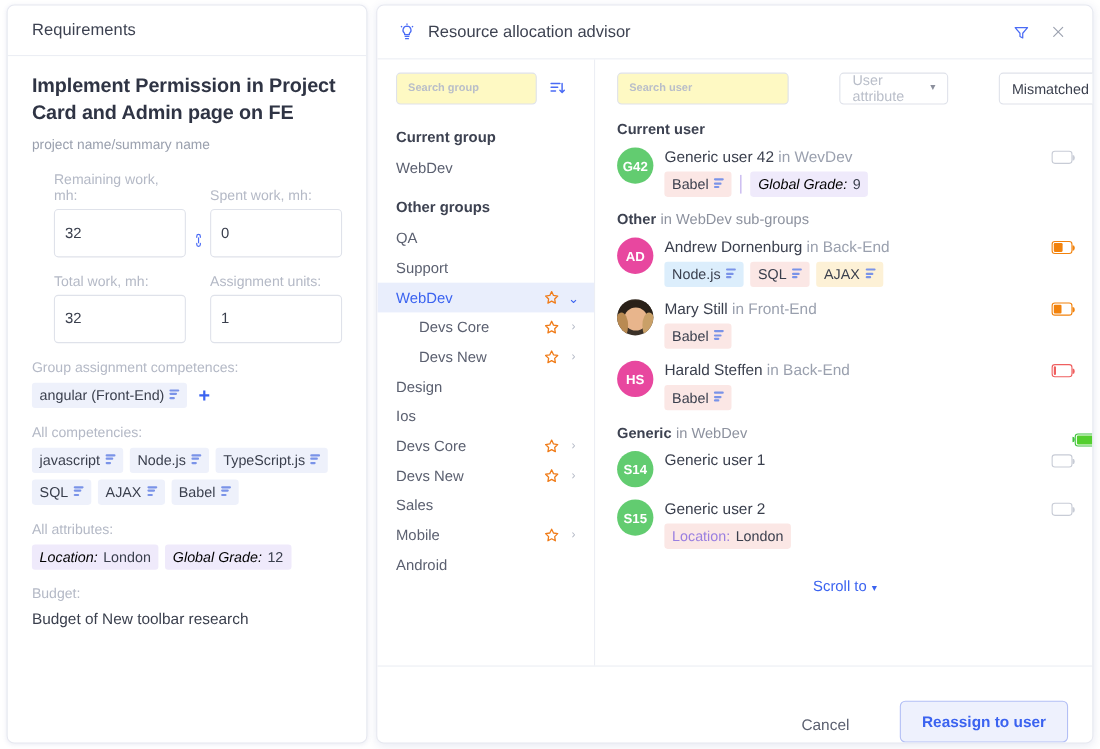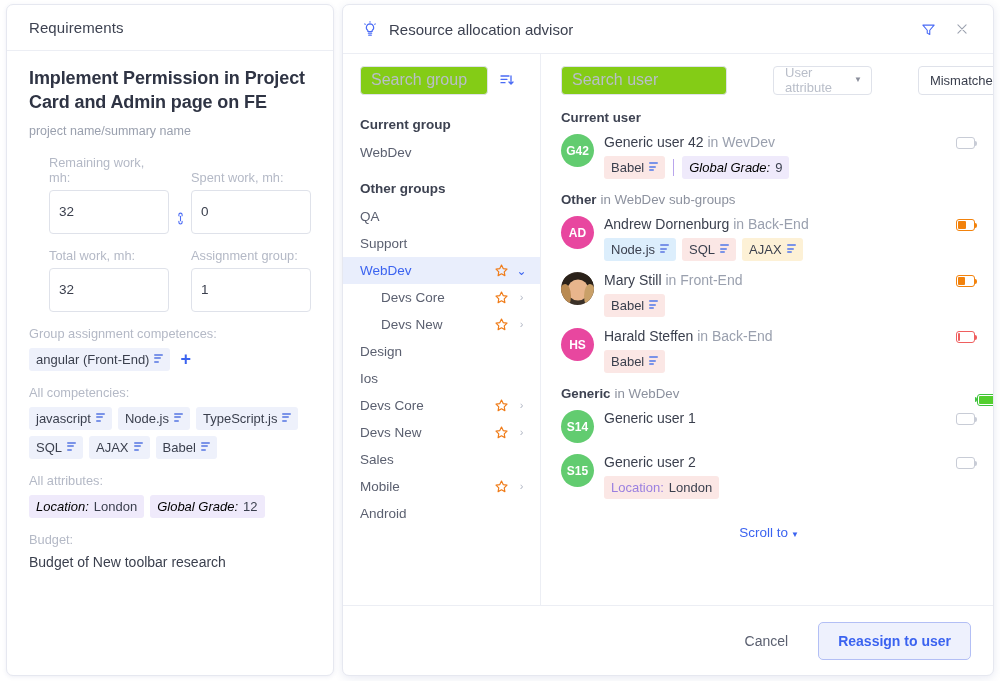--- a/index.html
+++ b/index.html
@@ -148,26 +148,27 @@
   }
   .group-toolbar {
     height: 52px; flex: 0 0 52px;
     display: flex; align-items: center; gap: 8px;
     padding: 0 14px 0 17px;
   }
   .search-box {
     height: 29px;
     border: 1px solid #dfe2ea;
     border-radius: 4px;
-    background: #84cc16;
-    font-size: 16px;
+    background: #fef9c3;
+    font-size: 10px;
     color: #3a3f4d;
     padding: 0 10px;
     outline: none;
     font-family: "Liberation Sans", sans-serif;
+    font-weight: bold;
   }
   .search-box::placeholder { color: #b9bec9; }
   .sb-group { width: 128px; }
   .sort-btn {
     width: 22px; height: 24px; background:none; border:none; cursor:pointer;
     color: #4a6bf5; display:flex; align-items:center; justify-content:center; padding:0;
   }
   .group-list { flex: 1 1 auto; overflow: hidden; padding-top: 4px; }
   .grp-head {
     font-size: 13.5px; font-weight: bold; color: #3d4251;
@@ -285,23 +286,23 @@
 
   .scroll-to {
     text-align: center; padding: 17px 0 12px 0;
     font-size: 13.5px; color: #3b63f0; cursor: pointer;
   }
   .scroll-to .caret { font-size: 8px; color: #3b63f0; margin-left: 3px; }
 
   .dlg-foot {
     height: 70px; flex: 0 0 70px;
     border-top: 1px solid #eceef4;
-    display: flex; align-items: center; justify-content: flex-end;
+    display: flex; align-items: flex-end; justify-content: flex-end;
     padding: 0 22px;
-    gap: 18px;
+    gap: 34px;
   }
   .btn-cancel {
     background: none; border: none; cursor: pointer;
     font-size: 14px; color: #5b6070; padding: 8px 12px;
     font-family: "Liberation Sans", sans-serif;
   }
   .btn-primary {
     background: #eef1fd;
     border: 1px solid #b3bff5;
     border-radius: 5px;
@@ -344,21 +345,21 @@
         </div>
       </div>
 
       <div class="field-row">
         <div class="field-col fc-a">
           <label class="field-label">Total work, mh:</label>
           <input class="txt-input" value="32" style="">
         </div>
         <span class="link-icon"></span>
         <div class="field-col fc-b">
-          <label class="field-label">Assignment group:</label>
+          <label class="field-label">Assignment units:</label>
           <input class="txt-input" value="1" style="">
         </div>
       </div>
 
       <label class="sec-label">Group assignment competences:</label>
       <div class="chips" id="ga-chips">
           <span class="chip comp">
             <span>angular (Front-End)</span>
             <span class="bars-ico">
               <i></i>

